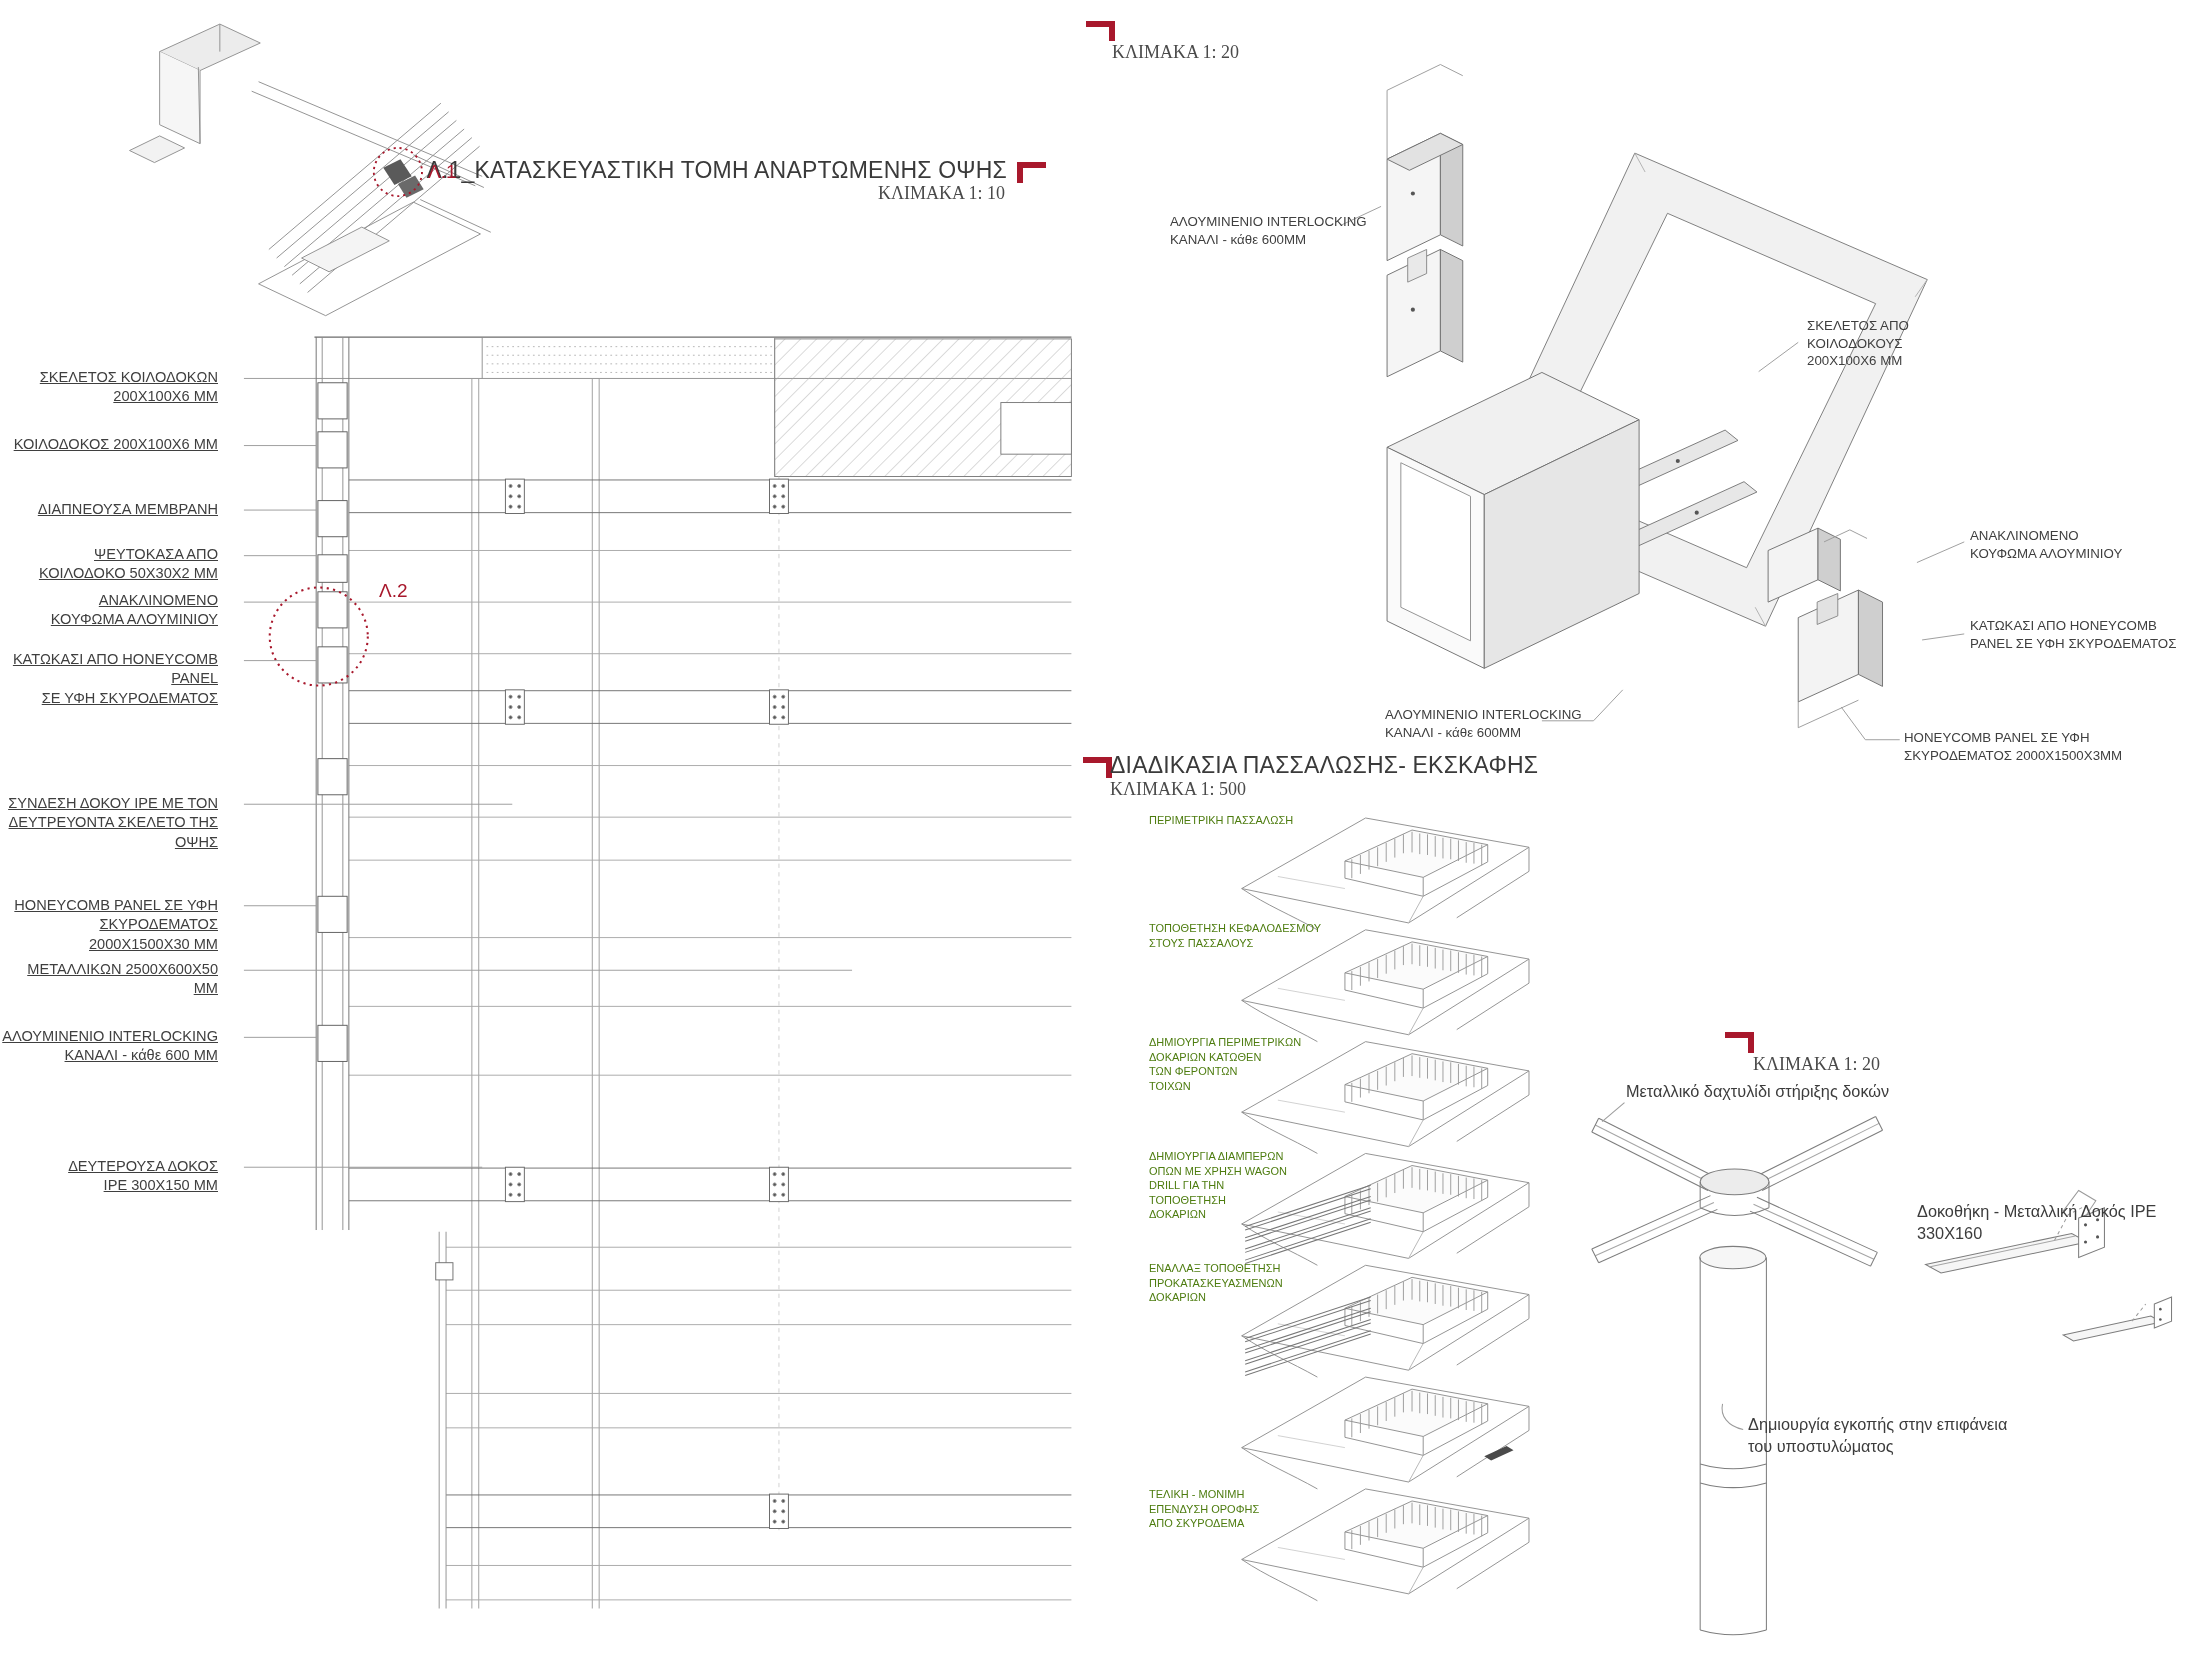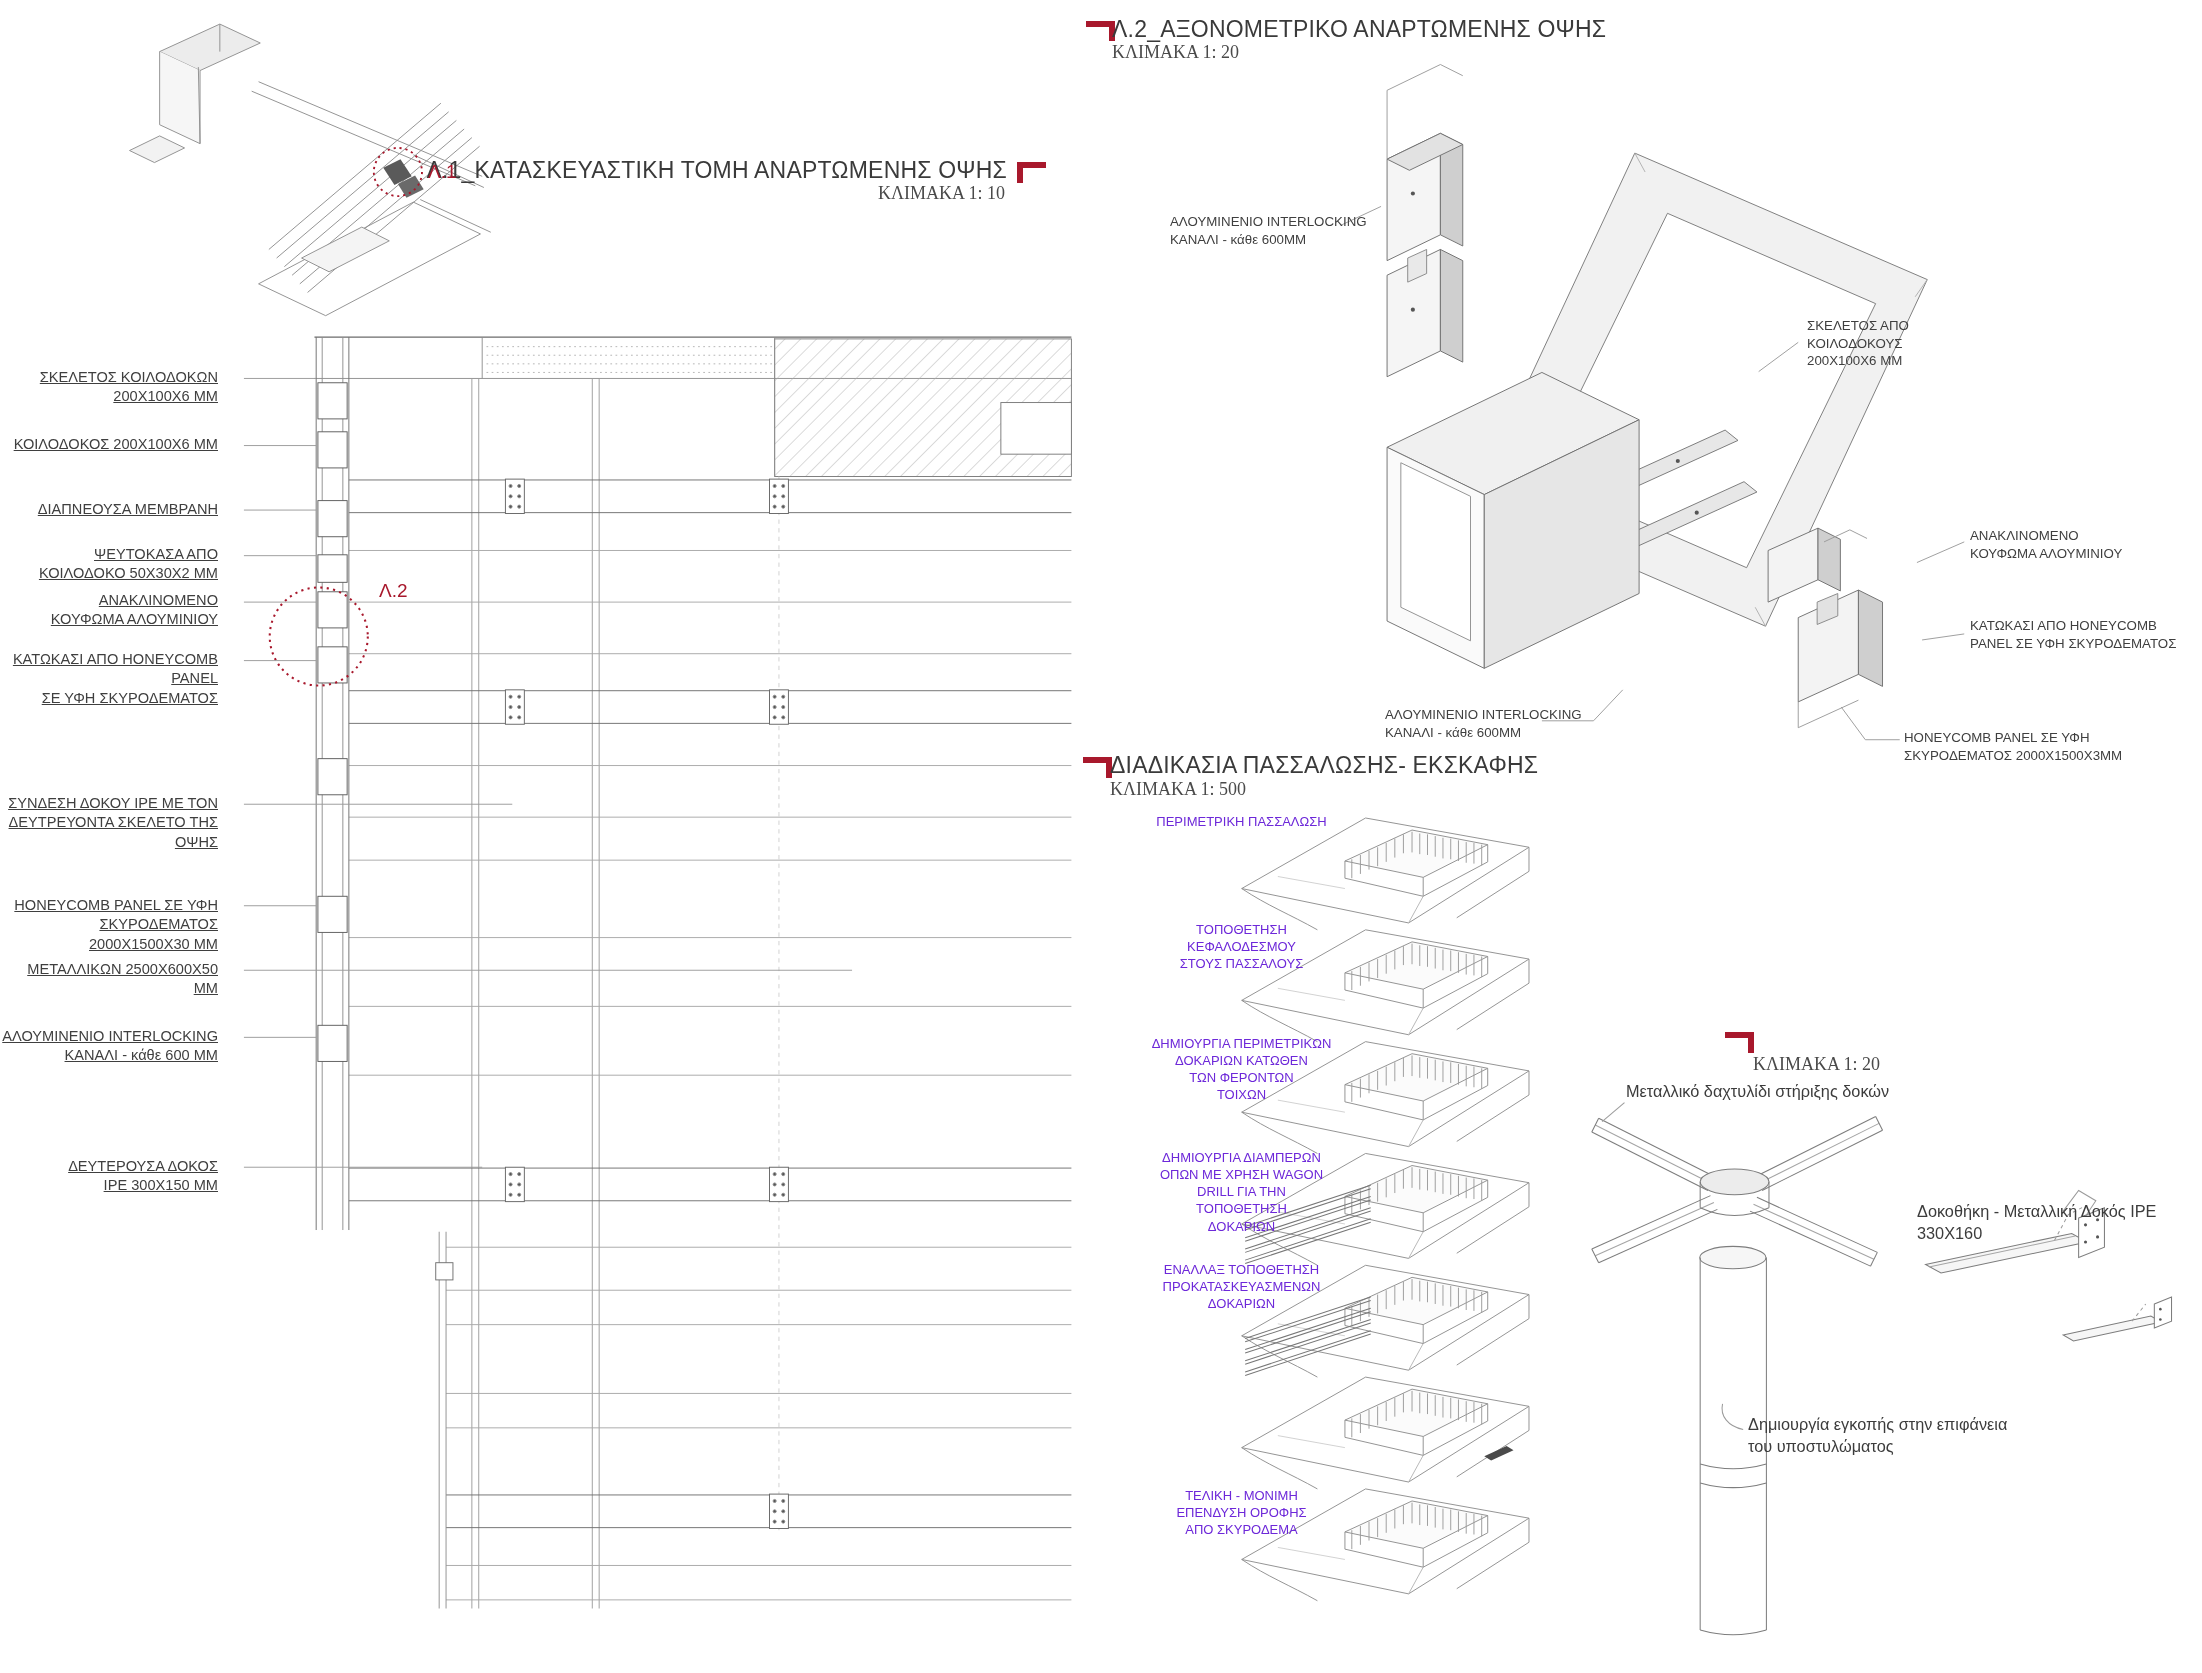--- a/index.html
+++ b/index.html
@@ -5,21 +5,21 @@
   html,body{margin:0;padding:0;background:#ffffff;}
   .canvas{position:relative;width:2203px;height:1673px;background:#fff;overflow:hidden;
           font-family:"Liberation Sans", sans-serif;color:#3d3d3d;}
   svg{position:absolute;left:0;top:0;}
   .txt{position:absolute;white-space:pre-line;line-height:1.32;}
   .title{font-size:23px;letter-spacing:0.2px;color:#3a3a3a;}
   .scale{font-size:18px;color:#4a4a4a;font-family:Liberation Serif, serif;}
   .r{text-align:right;}
   .lbl{font-size:14.6px;color:#3f3f3f;text-decoration:underline;}
   .albl{font-size:13.3px;color:#3f3f3f;}
-  .step{font-size:13px;color:#6d28d9;width:185px;text-align:center;}
+  .step{font-size:11px;color:#4d7c0f;width:185px;}
   .slbl{font-size:16.3px;color:#3c3c3c;}
   .ref{font-size:19px;font-weight:500;color:#a8182c;}
   .mark{position:absolute;width:23px;height:14.6px;}
   .mark.nl{border-top:6.9px solid #a8182c;border-right:6.9px solid #a8182c;}
   .mark.nr{border-top:6.9px solid #a8182c;border-left:6.9px solid #a8182c;}
 </style>
 </head>
 <body>
 
 <div class="canvas">
@@ -313,21 +313,20 @@
       <circle cx="2511" cy="1534" r="1.5" fill="#555" stroke="none"></circle>
       <path d="M2478,1536 L2494,1516" stroke-dasharray="4 4" stroke="#9b9b9b"></path>
     </g>
 
     <path d="M1888,1282 L1862,1304" stroke="#9b9b9b"></path>
     <path d="M2026,1662 C2008,1658 1999,1646 2002,1632" stroke="#9b9b9b"></path>
   </g>
 </svg>
 
 <div class="mark nl" style="left:1086px;top:20.6px"></div>
-<div class="txt title" style="left:1112px;top:13.8px">Λ.2_ΑΞΟΝΟΜΕΤΡΙΚΟ ΑΝΑΡΤΩΜΕΝΗΣ ΟΨΗΣ</div>
 <div class="txt scale" style="left:1112px;top:41px">ΚΛΙΜΑΚΑ 1: 20</div>
 
 <div class="mark nr" style="left:1017px;top:162px"></div>
 <div class="txt title r" style="right:1196px;top:155px">Λ.1_ΚΑΤΑΣΚΕΥΑΣΤΙΚΗ ΤΟΜΗ ΑΝΑΡΤΩΜΕΝΗΣ ΟΨΗΣ</div>
 <div class="txt scale r" style="right:1198px;top:182px">ΚΛΙΜΑΚΑ 1: 10</div>
 
 <div class="mark nl" style="left:1083px;top:757px"></div>
 <div class="txt title" style="left:1110px;top:750px">ΔΙΑΔΙΚΑΣΙΑ ΠΑΣΣΑΛΩΣΗΣ- ΕΚΣΚΑΦΗΣ</div>
 <div class="txt scale" style="left:1110px;top:778px">ΚΛΙΜΑΚΑ 1: 500</div>
 

